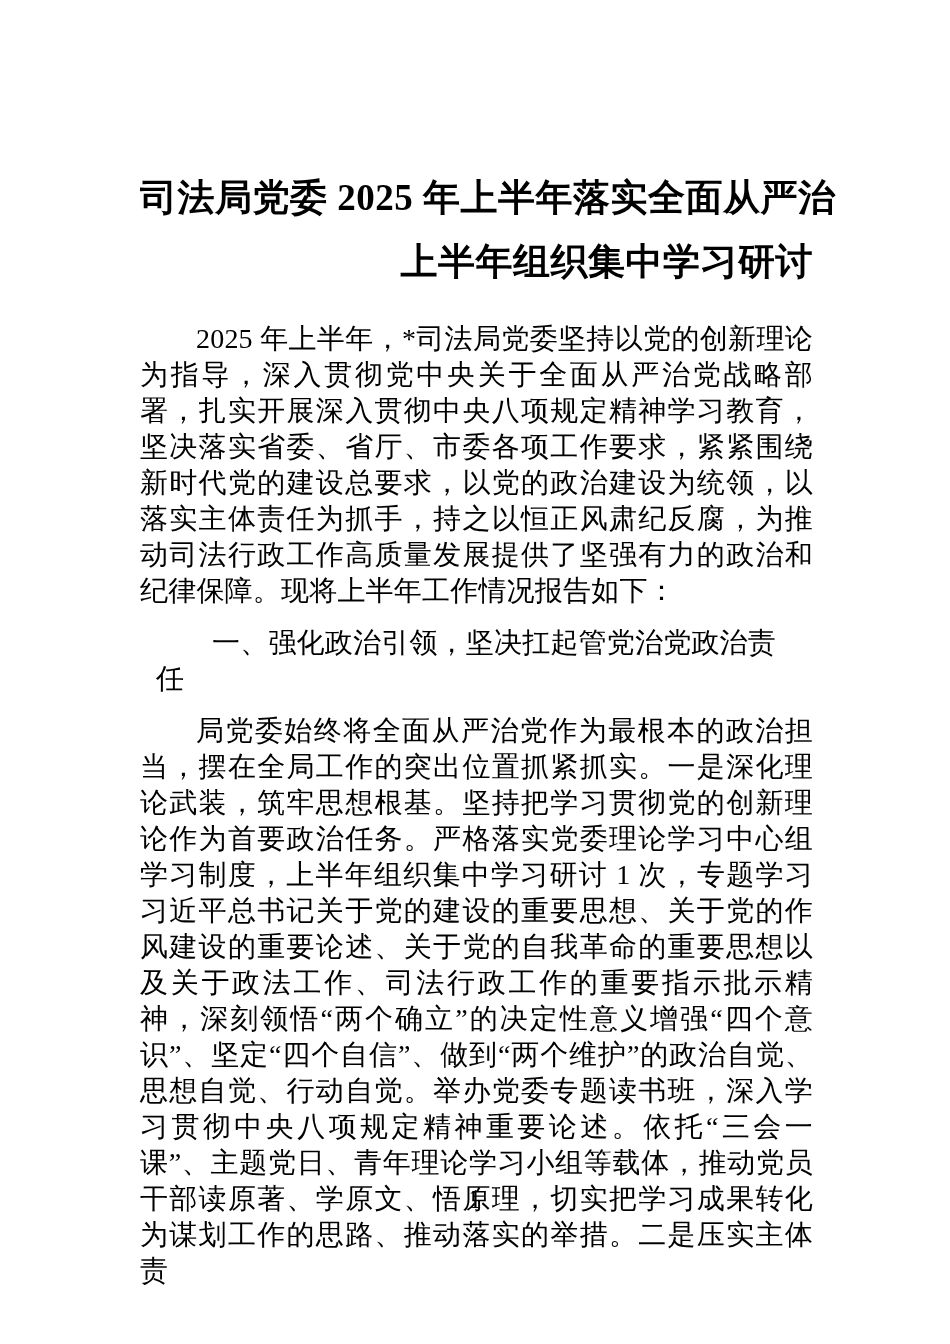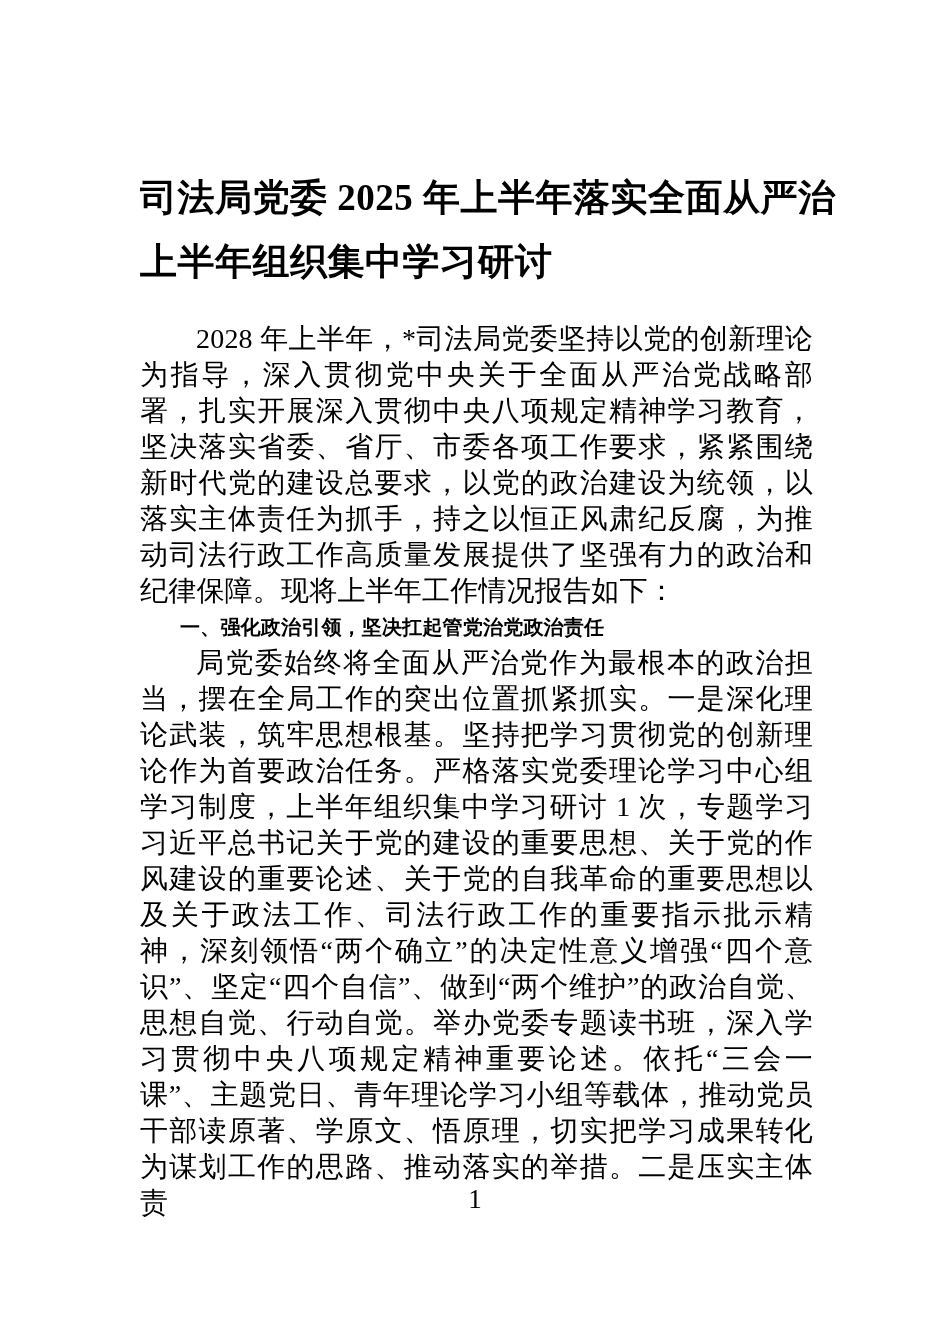--- a/index.html
+++ b/index.html
@@ -17,21 +17,21 @@
     padding: 166px 137px 0 140px;
     overflow: hidden;
     color: #000000;
   }
   .doc-title {
     margin: 0 0 27px 0;
     font-family: "Liberation Serif", serif;
     font-size: 37px;
     font-weight: bold;
     line-height: 64px;
-    text-align: left;
+    text-align: right;
     letter-spacing: 0.5px;
   }
   .doc-title .title-line {
     display: block;
     white-space: nowrap;
   }
   .body-text {
     font-family: "Liberation Serif", serif;
     font-size: 28px;
     line-height: 36px;
@@ -41,26 +41,26 @@
   }
   .salutation {
     margin: 0;
     text-indent: 0;
   }
   .body-para {
     margin: 0;
     text-indent: 2em;
   }
   .section-heading {
-    margin: 0;
+    margin: 16px;
     text-indent: 2em;
     font-family: "Liberation Sans", sans-serif;
-    font-size: 20px;
+    font-size: 28px;
     line-height: 36px;
-    font-weight: 700;
+    font-weight: 400;
     letter-spacing: 0.2px;
   }
   .page-number {
     position: absolute;
     top: 1183px;
     left: 0;
     width: 100%;
     text-align: center;
     font-family: "Liberation Serif", serif;
     font-size: 27px;
@@ -71,21 +71,21 @@
 <body>
 
 <div class="page">
 
   <h1 class="doc-title">
     <span class="title-line">司法局党委 2025 年上半年落实全面从严治</span>
     <span class="title-line">上半年组织集中学习研讨</span>
   </h1>
 
 
-  <p class="body-text body-para">2028 年上半年，*司法局党委坚持以党的创新理论为指导，深入贯彻党中央关于全面从严治党战略部署，扎实开展深入贯彻中央八项规定精神学习教育，坚决落实省委、省厅、市委各项工作要求，紧紧围绕新时代党的建设总要求，以党的政治建设为统领，以落实主体责任为抓手，持之以恒正风肃纪反腐，为推动司法行政工作高质量发展提供了坚强有力的政治和纪律保障。现将上半年工作情况报告如下：</p>
+  <p class="body-text body-para">2025 年上半年，*司法局党委坚持以党的创新理论为指导，深入贯彻党中央关于全面从严治党战略部署，扎实开展深入贯彻中央八项规定精神学习教育，坚决落实省委、省厅、市委各项工作要求，紧紧围绕新时代党的建设总要求，以党的政治建设为统领，以落实主体责任为抓手，持之以恒正风肃纪反腐，为推动司法行政工作高质量发展提供了坚强有力的政治和纪律保障。现将上半年工作情况报告如下：</p>
 
   <h2 class="section-heading">一、强化政治引领，坚决扛起管党治党政治责任</h2>
 
   <p class="body-text body-para">局党委始终将全面从严治党作为最根本的政治担当，摆在全局工作的突出位置抓紧抓实。一是深化理论武装，筑牢思想根基。坚持把学习贯彻党的创新理论作为首要政治任务。严格落实党委理论学习中心组学习制度，上半年组织集中学习研讨 1 次，专题学习习近平总书记关于党的建设的重要思想、关于党的作风建设的重要论述、关于党的自我革命的重要思想以及关于政法工作、司法行政工作的重要指示批示精神，深刻领悟“两个确立”的决定性意义增强“四个意识”、坚定“四个自信”、做到“两个维护”的政治自觉、思想自觉、行动自觉。举办党委专题读书班，深入学习贯彻中央八项规定精神重要论述。依托“三会一课”、主题党日、青年理论学习小组等载体，推动党员干部读原著、学原文、悟原理，切实把学习成果转化为谋划工作的思路、推动落实的举措。二是压实主体责</p>
 
   <div class="page-number">1</div>
 
 </div>
 
 </body></html>

